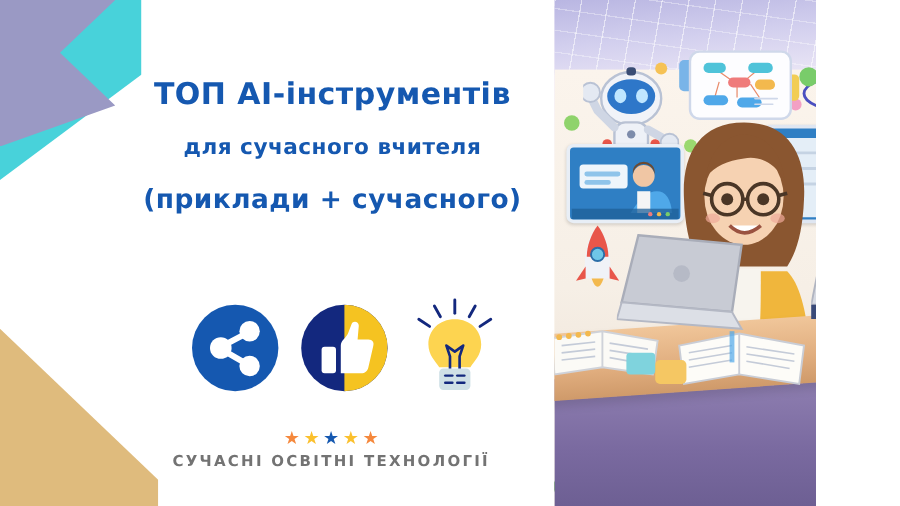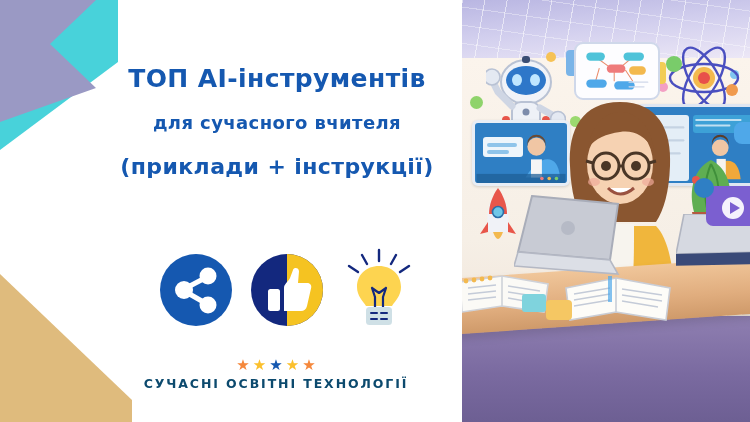--- a/index.html
+++ b/index.html
@@ -4,21 +4,21 @@
 <style>
   * { margin:0; padding:0; box-sizing:border-box; }
   html,body { width:750px; height:422px; overflow:hidden; }
   body {
     font-family:"DejaVu Sans", sans-serif;
     background:#ffffff;
     position:relative;
   }
   .poster {
     position:absolute; inset:0;
-    width:750px; height:422px;
+    width:680px; height:422px;
     background:#ffffff;
     overflow:hidden;
   }
 
   
   .corner-cyan {
     position:absolute; left:0; top:0;
     width:118px; height:150px;
     background:#48d2da;
     clip-path:polygon(0 0, 72px 0, 118px 0, 118px 62px, 0 150px);
@@ -89,21 +89,21 @@
   .stars {
     display:flex; justify-content:center; gap:3px;
     margin-bottom:3px;
   }
   .stars span { font-size:15px; line-height:15px; }
   .brand-name {
     font-family:"DejaVu Sans", sans-serif;
     font-weight:bold;
     font-size:12.5px;
     letter-spacing:1.9px;
-    color:#0c4a6e;
+    color:#737373;
     white-space:nowrap;
   }
 
   
   .illo {
     position:absolute;
     left:462px; top:0;
     width:288px; height:422px;
     overflow:hidden;
     z-index:4;
@@ -190,21 +190,21 @@
 
 <div class="poster">
 
   <div class="corner-cyan"></div>
   <div class="corner-purple"></div>
   <div class="corner-sand"></div>
 
   <div class="headline">
     <div class="line l1">ТОП AI-інструментів</div>
     <div class="line l2">для сучасного вчителя</div>
-    <div class="line l3">(приклади + інструкції)</div>
+    <div class="line l3">(приклади + сучасного)</div>
   </div>
 
   <div class="icon-row">
 
     <div class="ic ic-share">
       <svg viewBox="0 0 72 72" aria-hidden="true">
         <circle cx="48" cy="22" r="8.5" fill="#ffffff"></circle>
         <circle cx="48" cy="51" r="8.5" fill="#ffffff"></circle>
         <circle cx="24" cy="36" r="9" fill="#ffffff"></circle>
         <line x1="26" y1="34" x2="47" y2="23" stroke="#ffffff" stroke-width="5" stroke-linecap="round"></line>

